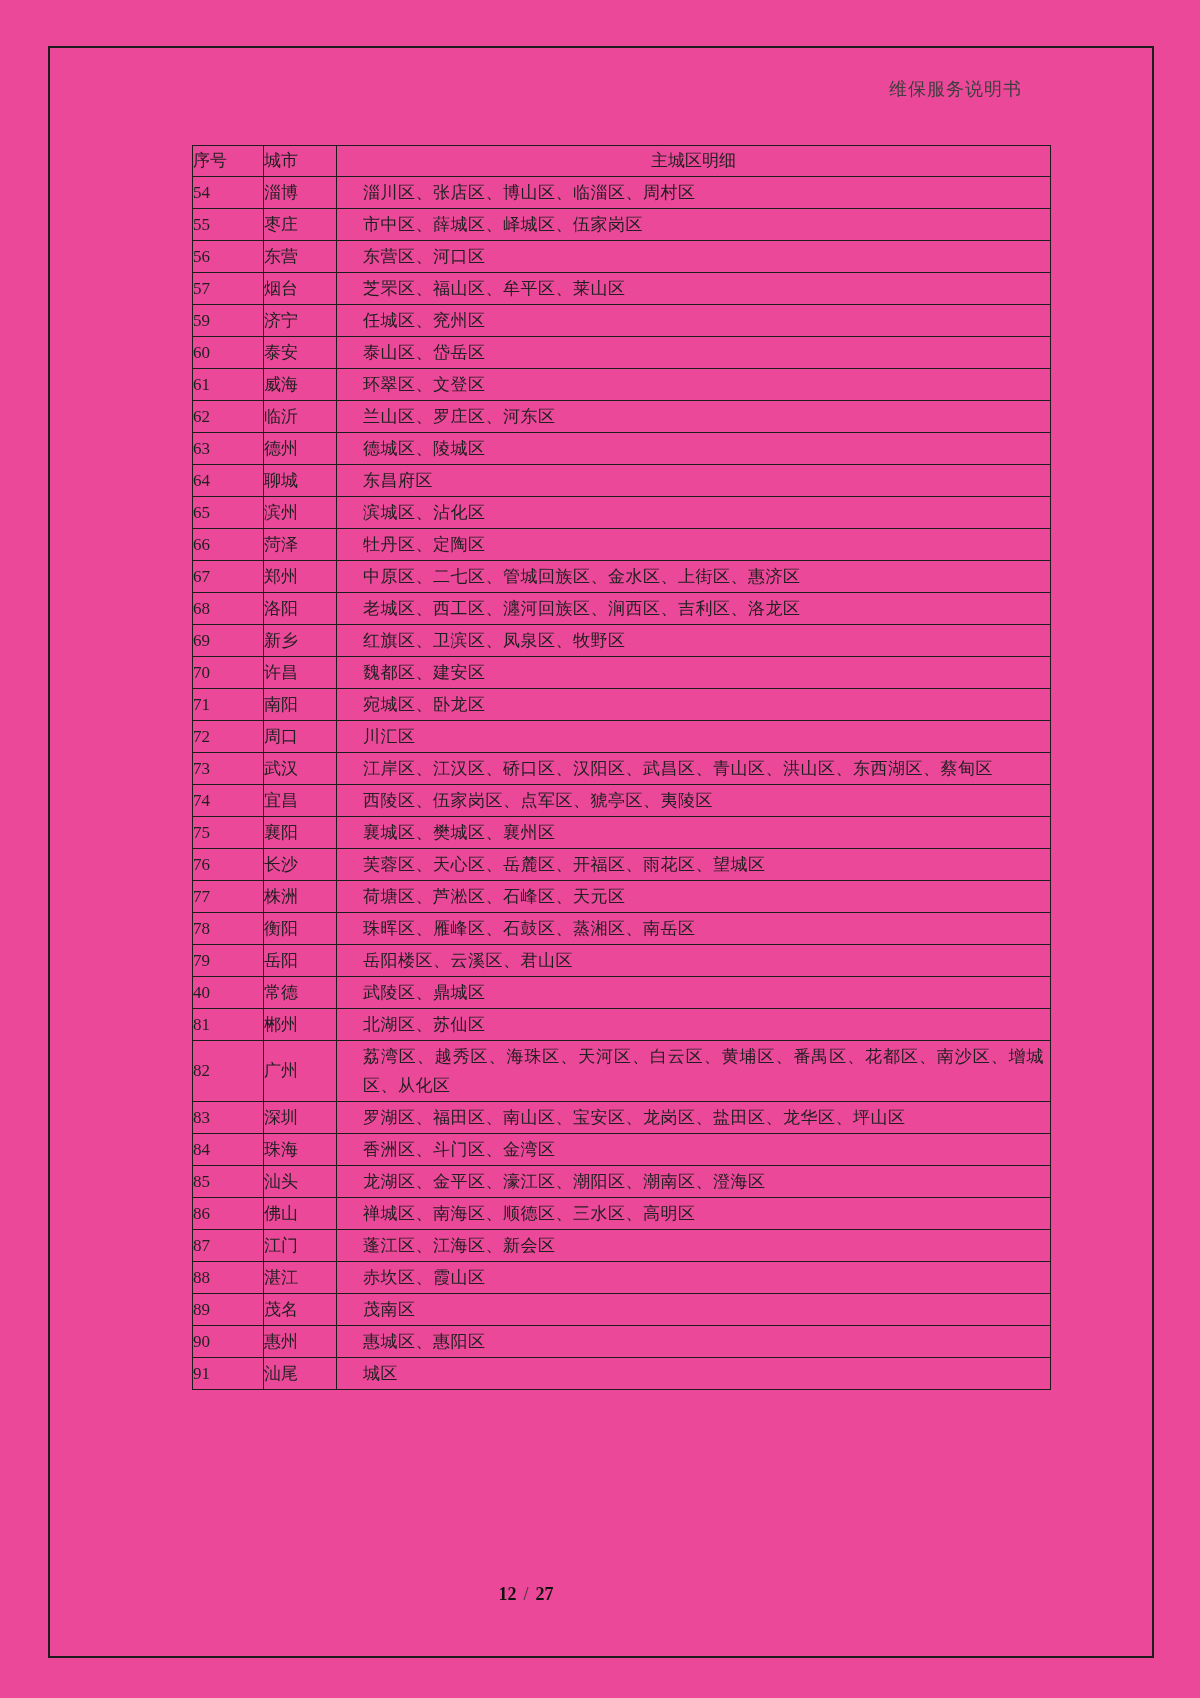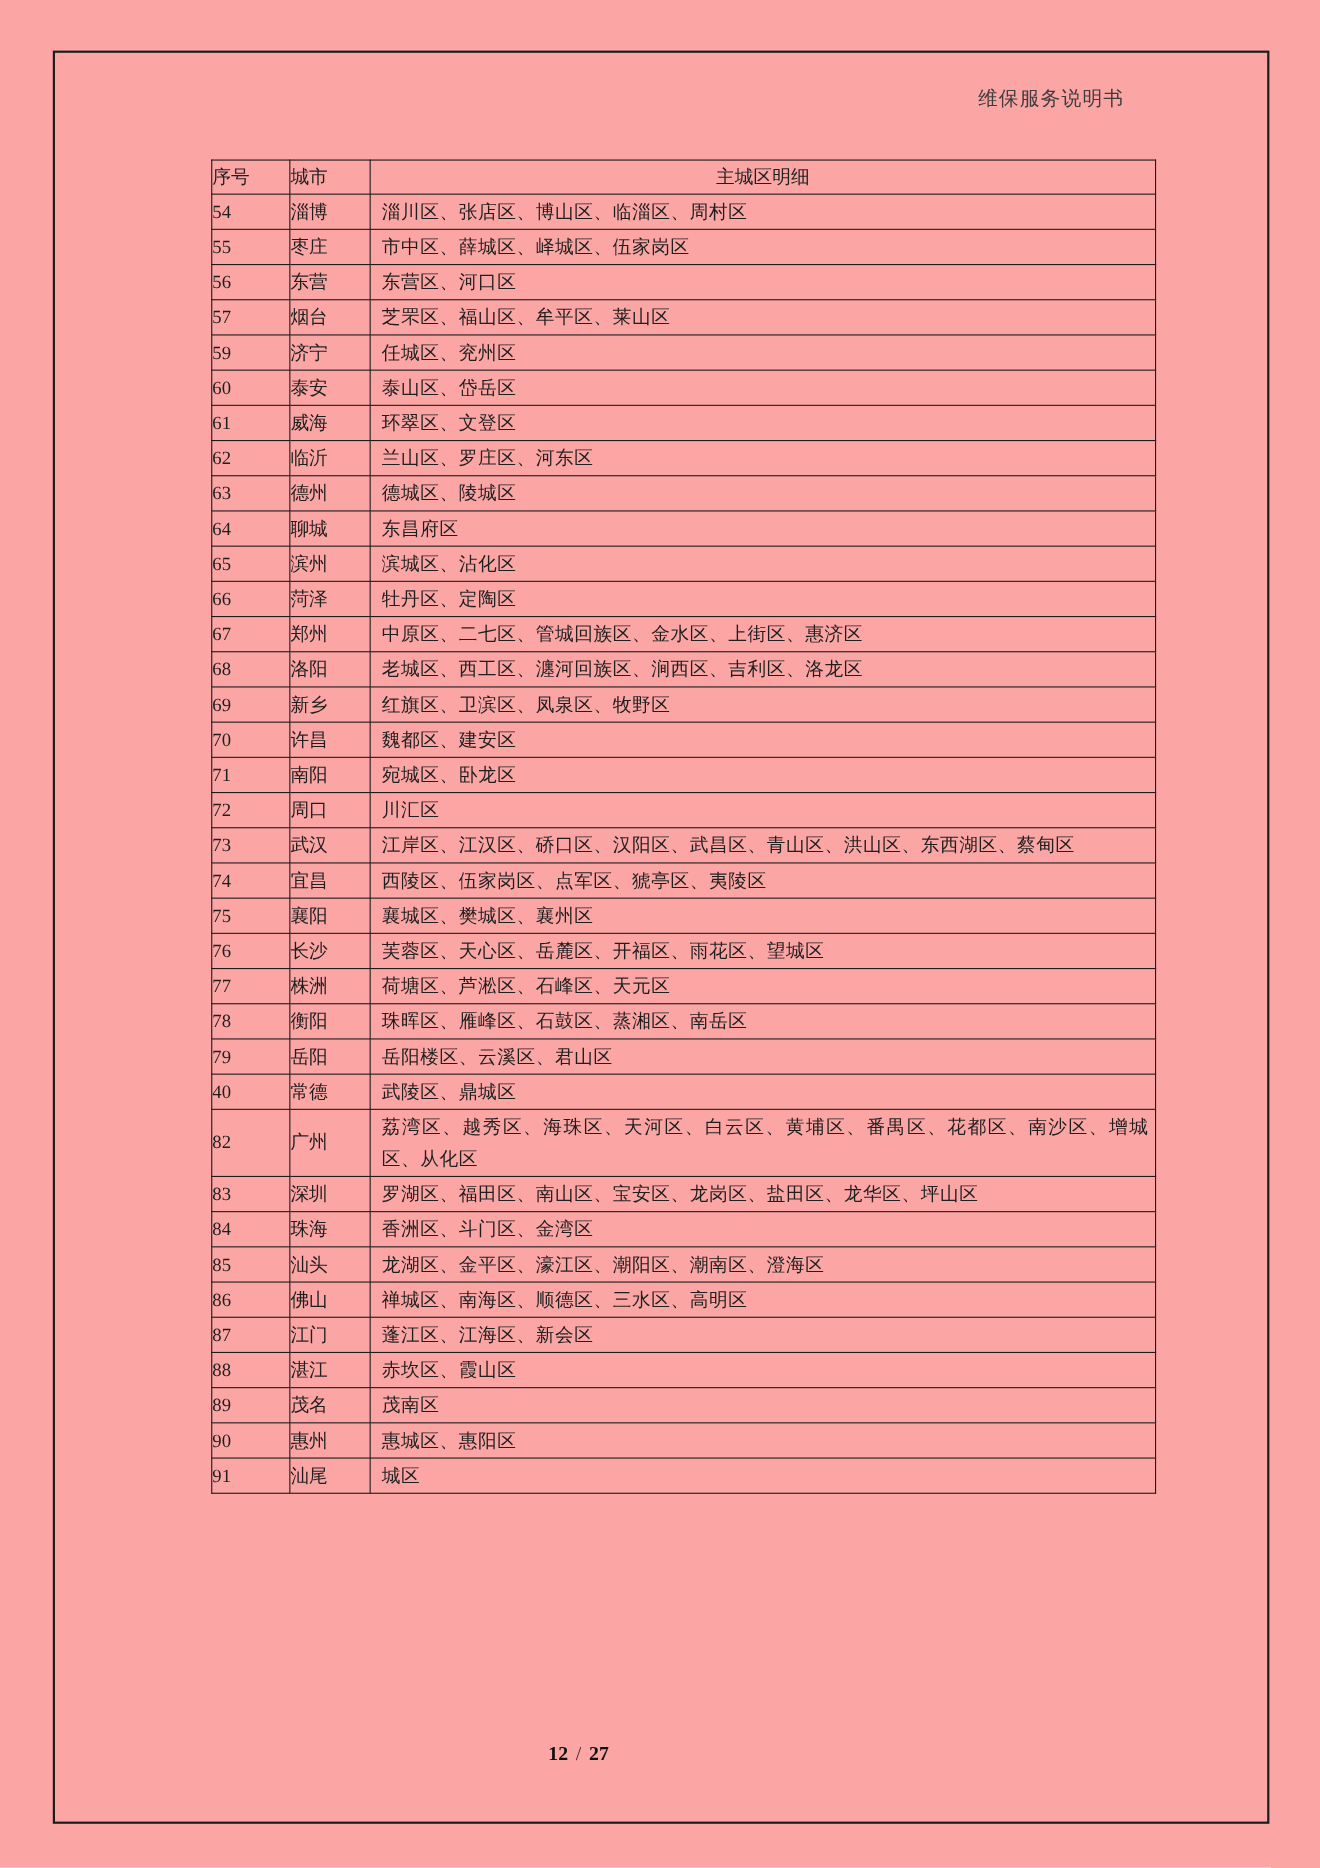--- a/index.html
+++ b/index.html
@@ -4,21 +4,21 @@
 <style>
   html, body {
     margin: 0;
     padding: 0;
     background: #ffffff;
   }
   .page {
     position: relative;
     width: 1200px;
     height: 1698px;
-    background: #fca5a5;
+    background: #ec4899;
     font-family: "Liberation Serif", "DejaVu Serif", serif;
     color: #1f1f1f;
     overflow: hidden;
   }
   .frame {
     position: absolute;
     left: 48px;
     top: 46px;
     width: 1106px;
     height: 1612px;
@@ -64,21 +64,21 @@
   }
   .cell-city {
     text-align: left;
     padding-left: 12px;
   }
   th.cell-detail {
     text-align: center;
   }
   td.cell-detail {
     text-align: justify;
-    padding: 1px 6px 1px 10px;
+    padding: 1px 6px 1px 26px;
     letter-spacing: 0.5px;
     line-height: 29px;
   }
   .page-footer {
     position: absolute;
     left: 0;
     top: 1584px;
     width: 1052px;
     text-align: center;
     font-size: 18px;
@@ -235,20 +235,25 @@
           <td class="cell-no">79</td>
           <td class="cell-city">岳阳</td>
           <td class="cell-detail">岳阳楼区、云溪区、君山区</td>
         </tr>
         <tr>
           <td class="cell-no">40</td>
           <td class="cell-city">常德</td>
           <td class="cell-detail">武陵区、鼎城区</td>
         </tr>
         <tr>
+          <td class="cell-no">81</td>
+          <td class="cell-city">郴州</td>
+          <td class="cell-detail">北湖区、苏仙区</td>
+        </tr>
+        <tr>
           <td class="cell-no">82</td>
           <td class="cell-city">广州</td>
           <td class="cell-detail">荔湾区、越秀区、海珠区、天河区、白云区、黄埔区、番禺区、花都区、南沙区、增城区、从化区</td>
         </tr>
         <tr>
           <td class="cell-no">83</td>
           <td class="cell-city">深圳</td>
           <td class="cell-detail">罗湖区、福田区、南山区、宝安区、龙岗区、盐田区、龙华区、坪山区</td>
         </tr>
         <tr>

